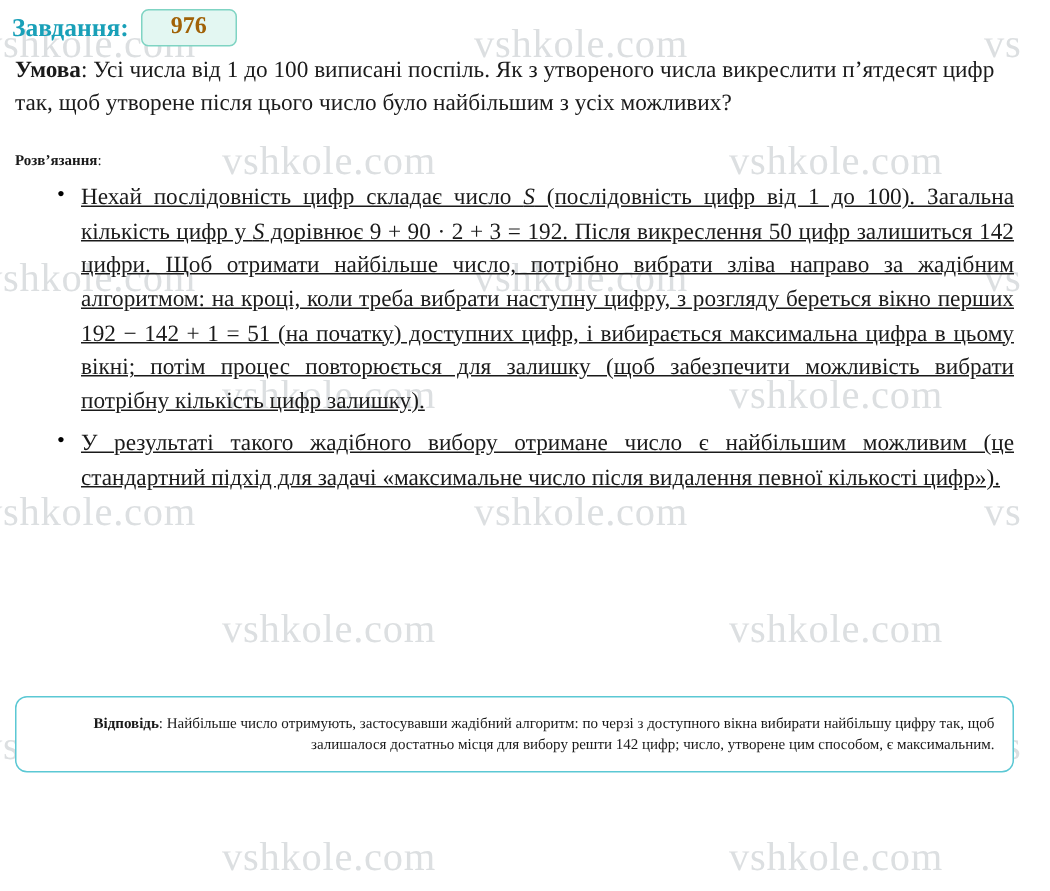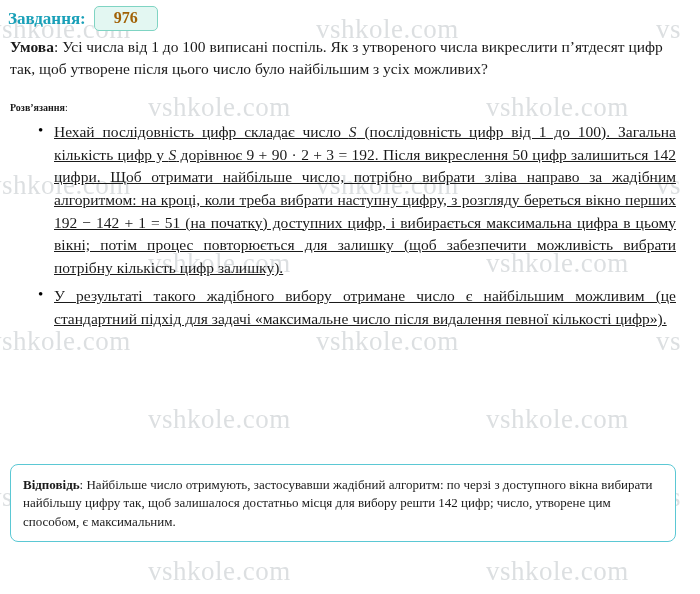--- a/index.html
+++ b/index.html
@@ -120,23 +120,23 @@
     top: 464px;
     width: 666px;
     box-sizing: border-box;
     border: 1.5px solid #5bc8d4;
     border-radius: 8px;
     background: #ffffff;
     padding: 11px 12px 10px 12px;
     z-index: 8;
   }
   .answer-text {
-    font-size: 13px;
+    font-size: 10px;
     line-height: 1.42;
-    text-align: left;
+    text-align: right;
     margin: 0;
   }
 </style>
 </head>
 <body>
 
 <div class="wm-layer">
   <span class="wm" style="left:-12px;  top:14px;">vshkole.com</span>
   <span class="wm" style="left:316px;  top:14px;">vshkole.com</span>
   <span class="wm" style="left:656px;  top:14px;">vs</span>

